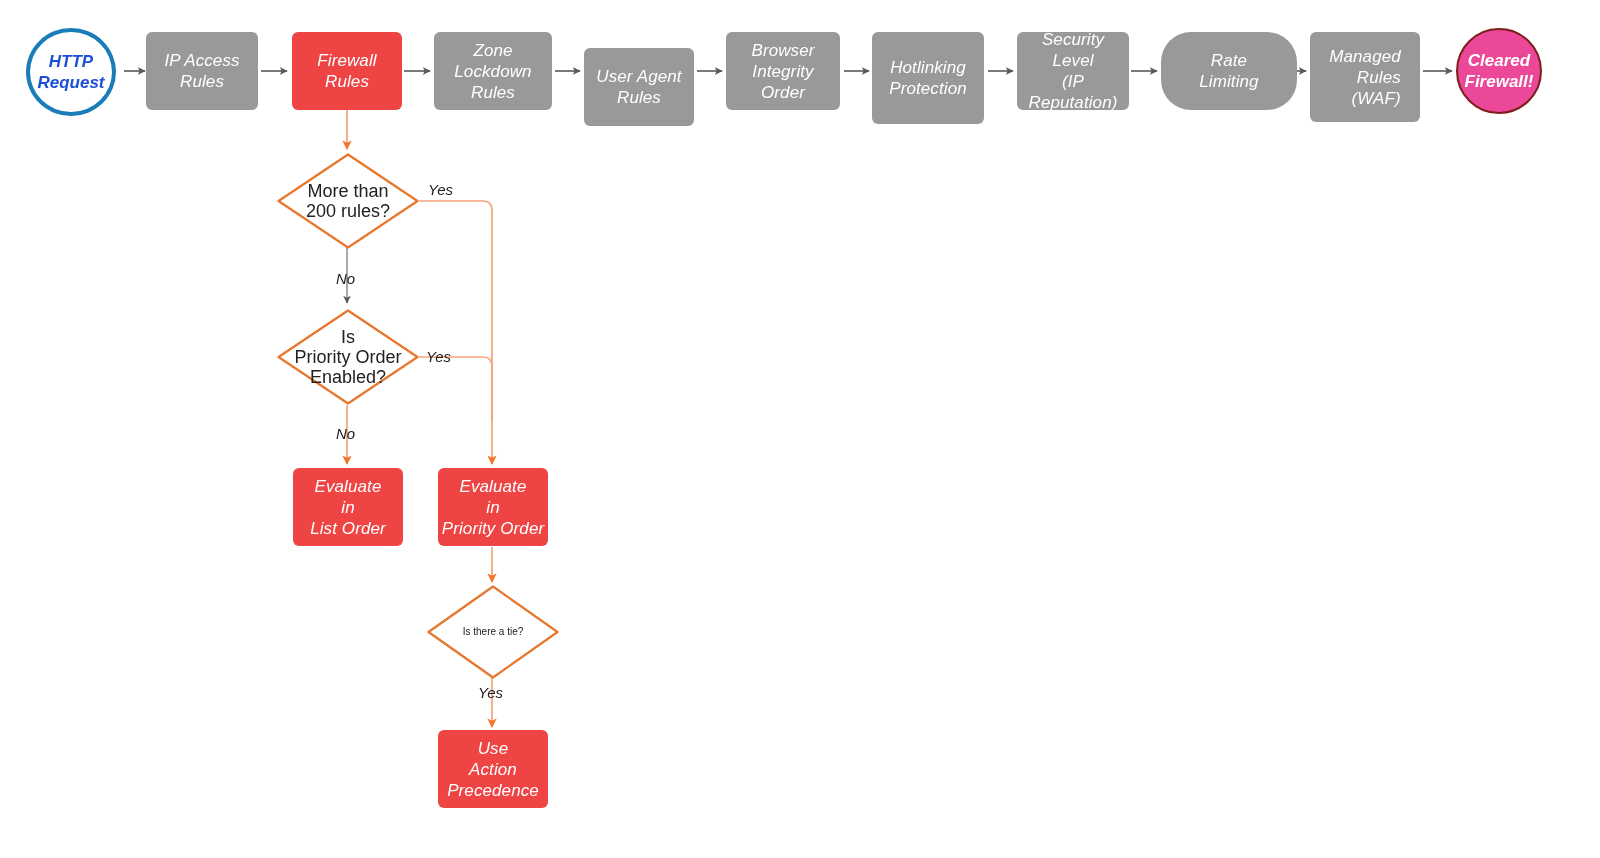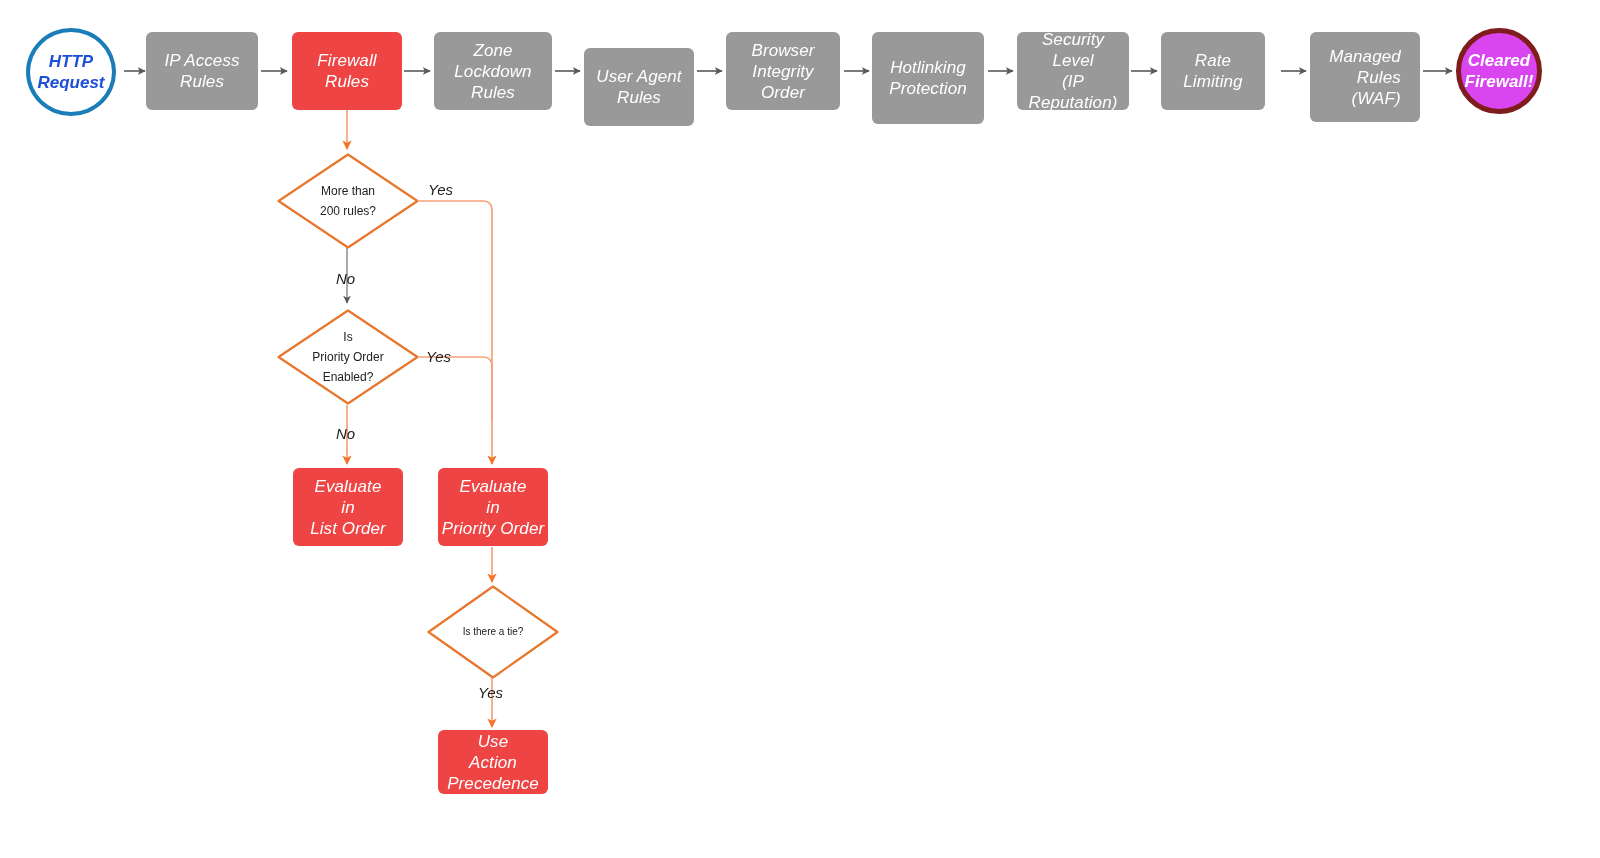--- a/index.html
+++ b/index.html
@@ -53,22 +53,22 @@
     font-weight: bold;
     font-size: 17px;
     line-height: 21px;
   }
   .terminator.hollow {
     background: #ffffff;
     border: 4px solid #1A7CB8;
     color: #1d4ed8;
   }
   .terminator.filled {
-    background: #d946ef;
-    border: 5px solid #7f1d1d;
+    background: #ec4899;
+    border: 2px solid #7f1d1d;
     color: #ffffff;
   }
 
   
   .diamond {
     position: absolute;
     display: flex;
     align-items: center;
     justify-content: center;
   }
@@ -76,21 +76,21 @@
     position: absolute;
     left: 0; top: 0;
     width: 100%;
     height: 100%;
   }
   .diamond .dlabel {
     position: relative;
     z-index: 2;
     text-align: center;
     color: #222222;
-    font-size: 12px;
+    font-size: 18px;
     line-height: 20px;
     white-space: pre-line;
   }
 
   
   .edge-label {
     position: absolute;
     font-size: 15px;
     color: #222222;
     white-space: nowrap;
@@ -176,21 +176,21 @@
     <span style="white-space:pre-line;">Hotlinking
 Protection</span>
   </div>
 
   <div class="node proc gray" style="left:1017px; top:32px; width:112px; height:78px;">
     <span style="white-space:pre-line;">Security
 Level
 (IP Reputation)</span>
   </div>
 
-  <div class="node proc gray" style="left:1161px; top:32px; width:104px; height:78px;">
+  <div class="node proc gray" style="left:1161px; top:32px; width:136px; height:78px;border-radius:30px;">
     <span style="white-space:pre-line;">Rate
 Limiting</span>
   </div>
 
   <div class="node proc gray" style="left:1310px; top:32px; width:110px; height:90px;text-align:right;">
     <span style="white-space:pre-line;">Managed
 Rules
 (WAF)</span>
   </div>
 
@@ -228,21 +228,21 @@
 in
 List Order</span>
   </div>
 
   <div class="node proc orange" style="left:438px; top:468px; width:110px; height:78px;">
     <span style="white-space:pre-line;">Evaluate
 in
 Priority Order</span>
   </div>
 
-  <div class="node proc orange" style="left:438px; top:730px; width:110px; height:64px;">
+  <div class="node proc orange" style="left:438px; top:730px; width:110px; height:78px;">
     <span style="white-space:pre-line;">Use
 Action
 Precedence</span>
   </div>
 
   <span class="edge-label ital" style="left:428px; top:181px;">Yes</span>
 
   <span class="edge-label ital" style="left:336px; top:270px;">No</span>
 
   <span class="edge-label ital" style="left:426px; top:348px;">Yes</span>

